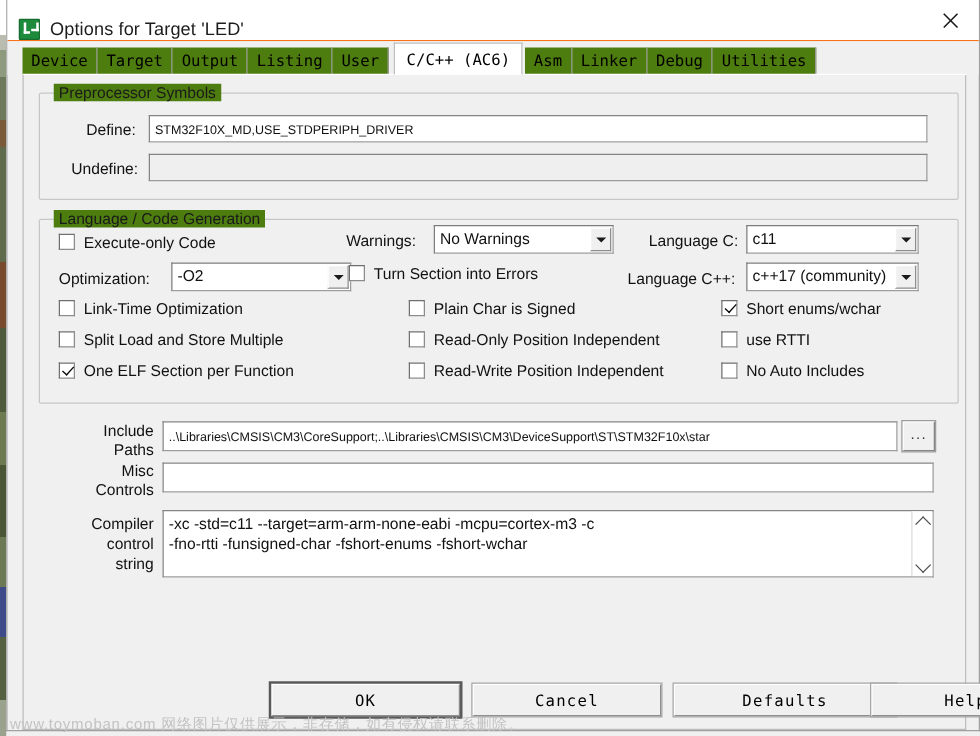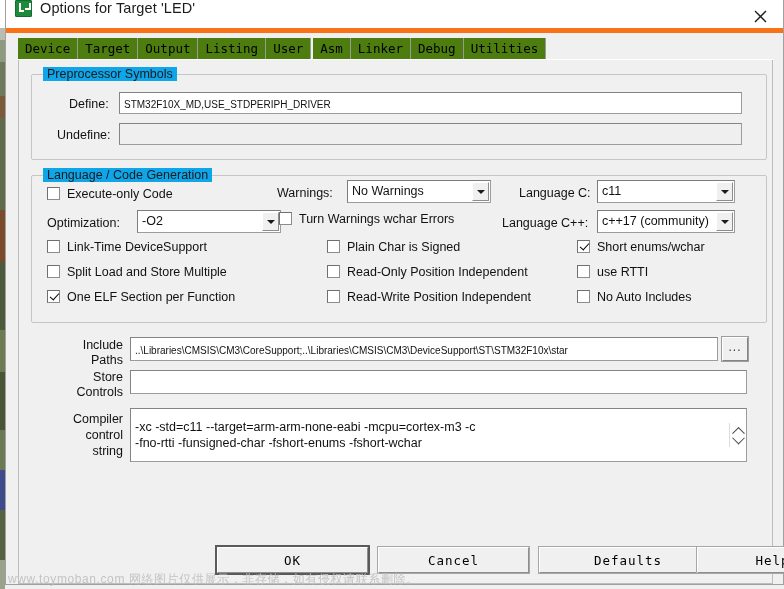--- a/index.html
+++ b/index.html
@@ -46,25 +46,25 @@
     border: 1px solid #a0a0a0;
     border-top: none;
     display: flex;
     flex-direction: column;
   }
 
   .titlebar {
     height: 33px;
     background: #ffffff;
     display: flex;
-    align-items: flex-start;
+    align-items: flex-end;
     padding-left: 9px;
     position: relative;
     flex: 0 0 auto;
-    border-bottom: 5px solid #f97316;
+    border-bottom: 1px solid #f97316;
   }
   .app-icon {
     width: 17px; height: 17px;
     background: #1e8a3c;
     border: 1px solid #166b2e;
     border-radius: 1px;
     position: relative;
     margin-right: 8px;
     flex: 0 0 auto;
   }
@@ -152,21 +152,21 @@
 
   
   .group {
     position: absolute;
     border: 1px solid #c6c6c6;
     border-radius: 2px;
   }
   .group > .legend {
     position: absolute;
     top: -8px; left: 11px;
-    background: #0ea5e9;
+    background: #4d7c0f;
     padding: 0 4px;
     font-size: 12.5px;
     color: #1a1a1a;
     white-space: nowrap;
   }
 
   .lbl {
     font-size: 12.5px;
     color: #111111;
     white-space: nowrap;
@@ -277,21 +277,20 @@
 
   
   .textarea {
     position: absolute;
     background: #ffffff;
     border: 1px solid #9c9c9c;
     border-top-color: #848484;
     border-left-color: #848484;
     display: flex;
     overflow: hidden;
-    align-items: center;
   }
   .textarea .ta-body {
     flex: 1 1 auto;
     padding: 2px 4px;
     font-size: 12.5px;
     color: #111111;
     line-height: 16px;
     white-space: pre;
     overflow: hidden;
   }
@@ -368,20 +367,21 @@
         </svg>
       </div>
     </div>
 
     <div class="tabstrip">
       <div class="tab">Device</div>
       <div class="tab">Target</div>
       <div class="tab">Output</div>
       <div class="tab">Listing</div>
       <div class="tab">User</div>
+      <div class="tab active">C/C++ (AC6)</div>
       <div class="tab after-active">Asm</div>
       <div class="tab">Linker</div>
       <div class="tab">Debug</div>
       <div class="tab">Utilities</div>
     </div>
 
     <div class="client">
 
       <div class="group" style="left:12px; top:14px; width:736px; height:86px;">
         <div class="legend">Preprocessor Symbols</div>
@@ -401,41 +401,41 @@
       </div>
       <div class="lbl" style="position:absolute; left:28px; top:156px;">Optimization:</div>
       <div class="combo" style="left:118px; top:150px; width:144px; height:23px;gap:32px;">
         <span class="val">-O2</span>
         <span class="arrowbox">
             <i></i>
           </span>
       </div>
       <div class="cb" style="left:28px; top:180px;">
         <span class="box"></span>
-        <span class="lbl">Link-Time DeviceSupport</span>
+        <span class="lbl">Link-Time Optimization</span>
       </div>
       <div class="cb" style="left:28px; top:205px;">
         <span class="box"></span>
         <span class="lbl">Split Load and Store Multiple</span>
       </div>
       <div class="cb checked" style="left:28px; top:230px;">
         <span class="box"></span>
         <span class="lbl">One ELF Section per Function</span>
       </div>
 
       <div class="lbl" style="position:absolute; left:258px; top:126px;">Warnings:</div>
       <div class="combo" style="left:328px; top:120px; width:144px; height:23px;">
         <span class="val">No Warnings</span>
         <span class="arrowbox">
             <i></i>
           </span>
       </div>
       <div class="cb" style="left:260px; top:152px;">
         <span class="box"></span>
-        <span class="lbl">Turn Warnings wchar Errors</span>
+        <span class="lbl">Turn Section into Errors</span>
       </div>
       <div class="cb" style="left:308px; top:180px;">
         <span class="box"></span>
         <span class="lbl">Plain Char is Signed</span>
       </div>
       <div class="cb" style="left:308px; top:205px;">
         <span class="box"></span>
         <span class="lbl">Read-Only Position Independent</span>
       </div>
       <div class="cb" style="left:308px; top:230px;">
@@ -468,21 +468,21 @@
       <div class="cb" style="left:558px; top:230px;">
         <span class="box"></span>
         <span class="lbl">No Auto Includes</span>
       </div>
 
       <div class="lbl" style="position:absolute; left:48px; top:278px; text-align:right; width:56px;">Include</div>
       <div class="lbl" style="position:absolute; left:48px; top:293px; text-align:right; width:56px;">Paths</div>
       <div class="field" style="left:111px; top:277px; width:588px; height:24px;">..\Libraries\CMSIS\CM3\CoreSupport;..\Libraries\CMSIS\CM3\DeviceSupport\ST\STM32F10x\star</div>
       <div class="browse" style="left:703px; top:277px;">...</div>
 
-      <div class="lbl" style="position:absolute; left:48px; top:310px; text-align:right; width:56px;">Store</div>
+      <div class="lbl" style="position:absolute; left:48px; top:310px; text-align:right; width:56px;">Misc</div>
       <div class="lbl" style="position:absolute; left:38px; top:325px; text-align:right; width:66px;">Controls</div>
       <div class="field" style="left:111px; top:310px; width:617px; height:24px;"></div>
 
       <div class="lbl" style="position:absolute; left:38px; top:352px; text-align:right; width:66px;">Compiler</div>
       <div class="lbl" style="position:absolute; left:38px; top:368px; text-align:right; width:66px;">control</div>
       <div class="lbl" style="position:absolute; left:38px; top:384px; text-align:right; width:66px;">string</div>
       <div class="textarea" style="left:111px; top:348px; width:617px; height:54px;">
         <div class="ta-body">-xc -std=c11 --target=arm-arm-none-eabi -mcpu=cortex-m3 -c
 -fno-rtti -funsigned-char -fshort-enums -fshort-wchar</div>
         <div class="ta-scroll">

